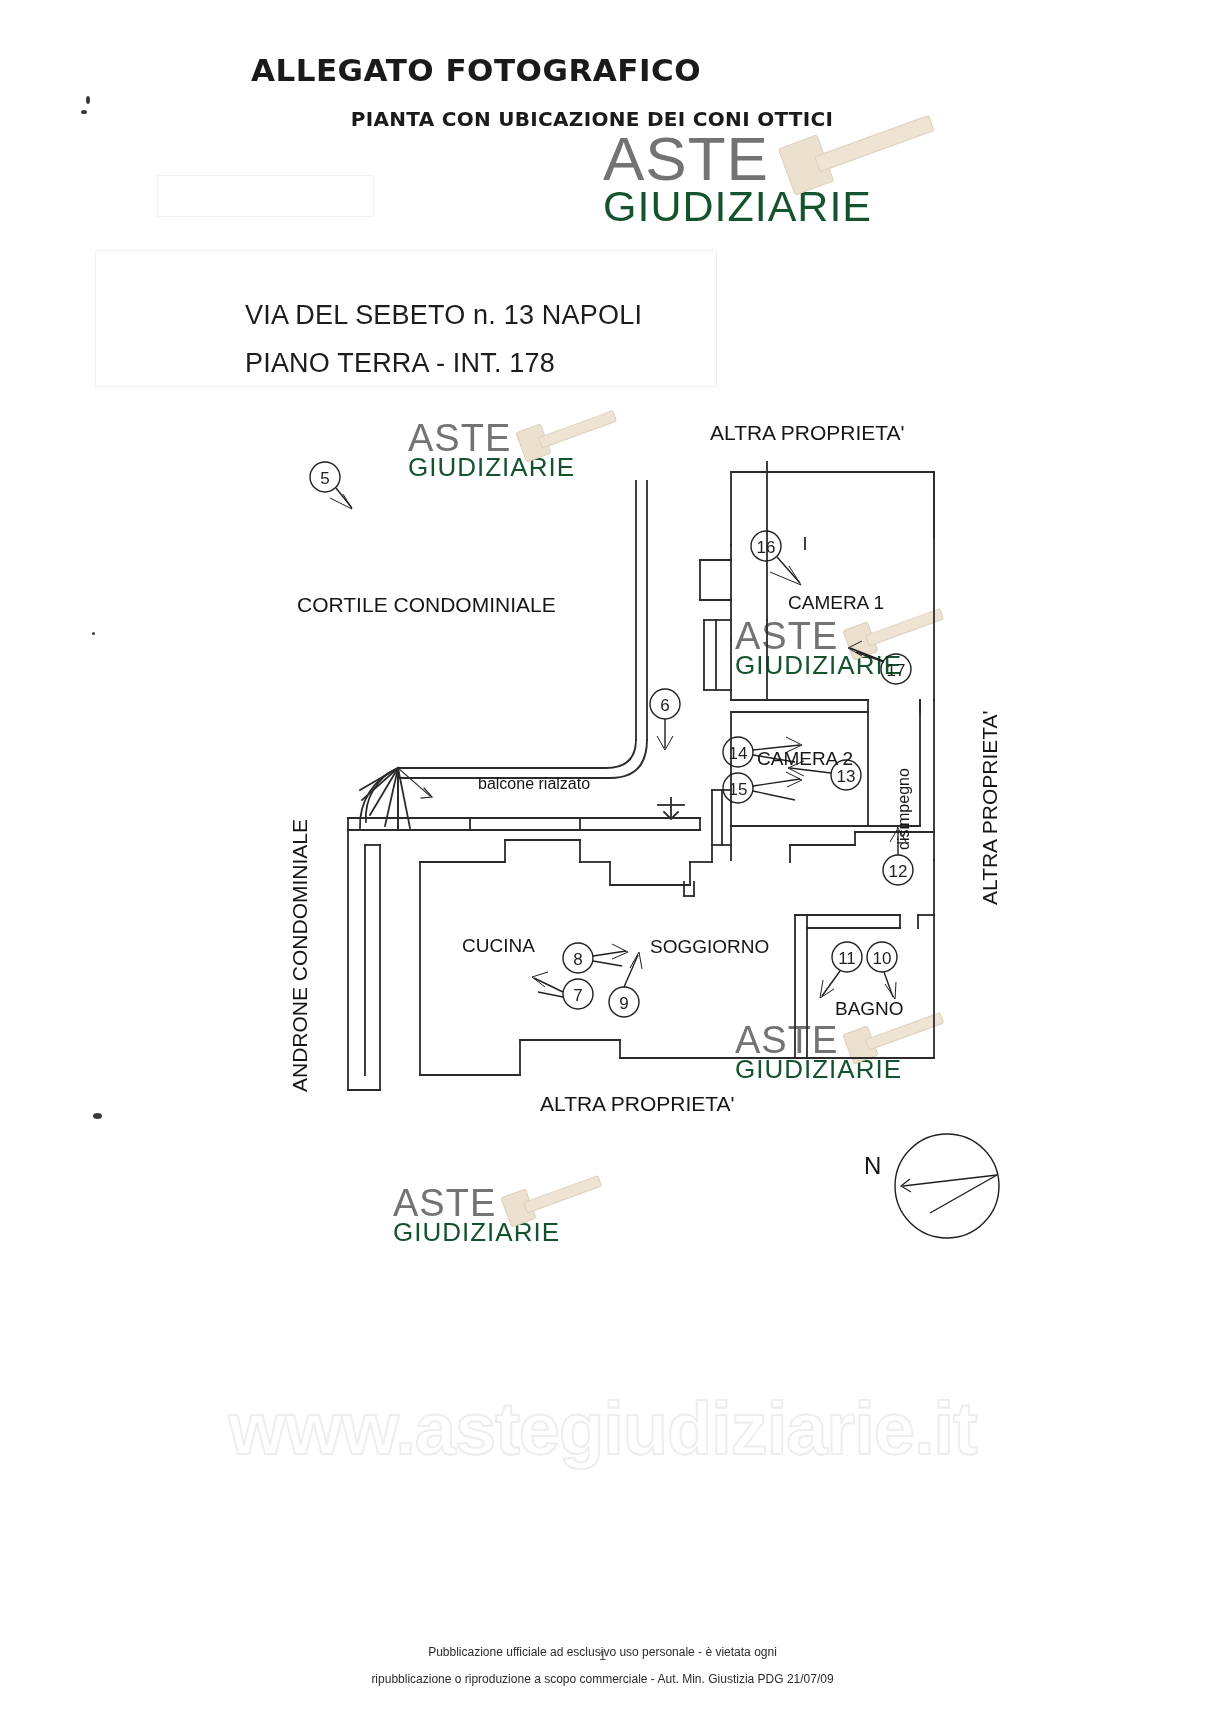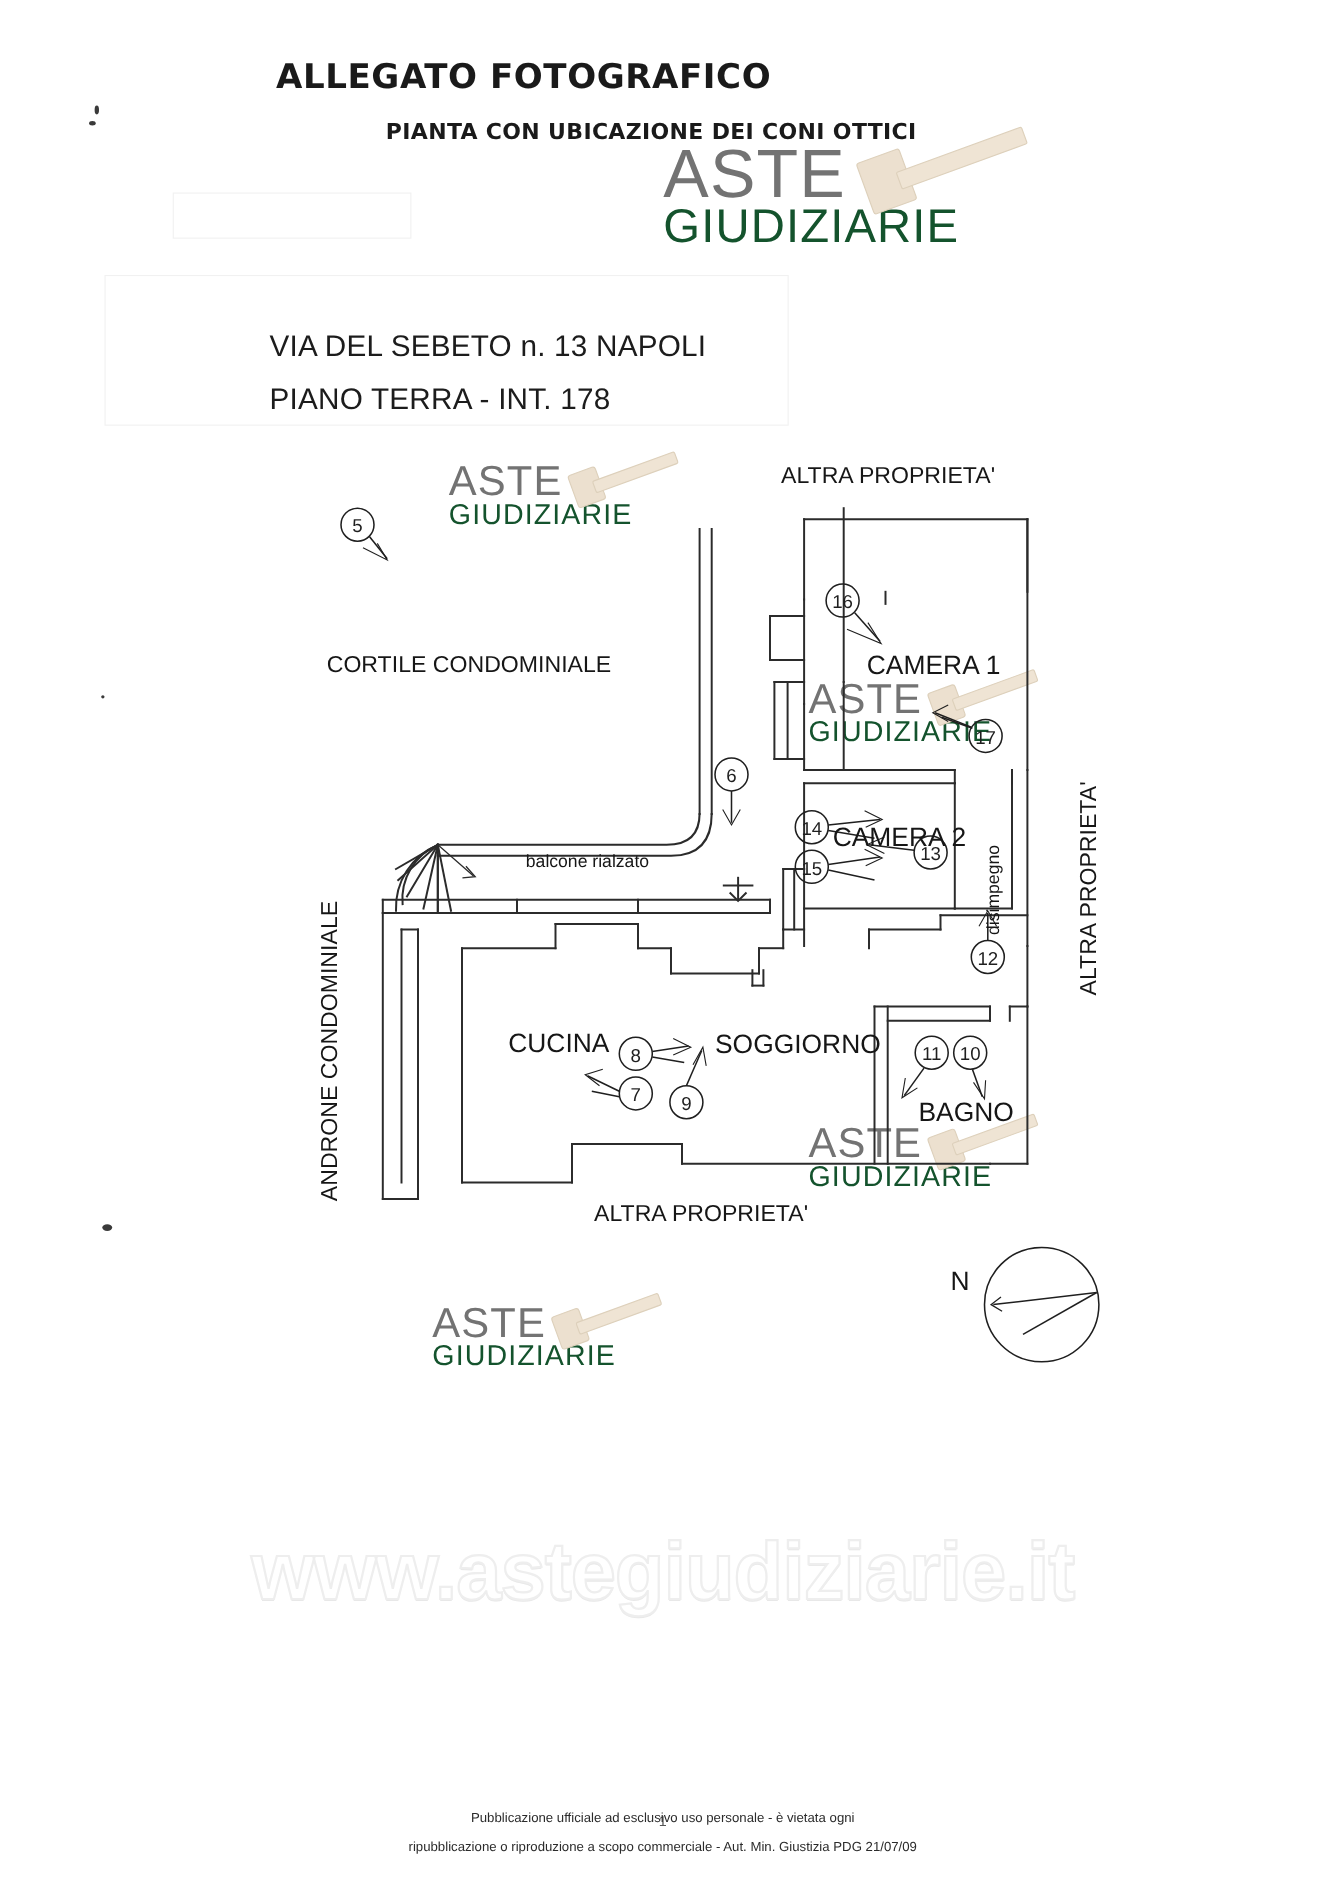--- a/index.html
+++ b/index.html
@@ -94,21 +94,21 @@
     -webkit-text-stroke:2px #eeeeee;
     text-shadow:0 1px 0 #e8e8e8;
     user-select:none;pointer-events:none;
   }
 
   
   #plan-svg{position:absolute;left:0;top:0;}
 
   
   .plabel{
-    position:absolute;font-size:24px;color:#161616;
+    position:absolute;font-size:19px;color:#161616;
     white-space:nowrap;font-family:"Liberation Sans", sans-serif;
   }
   .plabel.big{font-size:21px;}
   .plabel.small{font-size:16px;}
   .vert{
     transform:rotate(-90deg);transform-origin:left top;
   }
 
   
   .footer{

